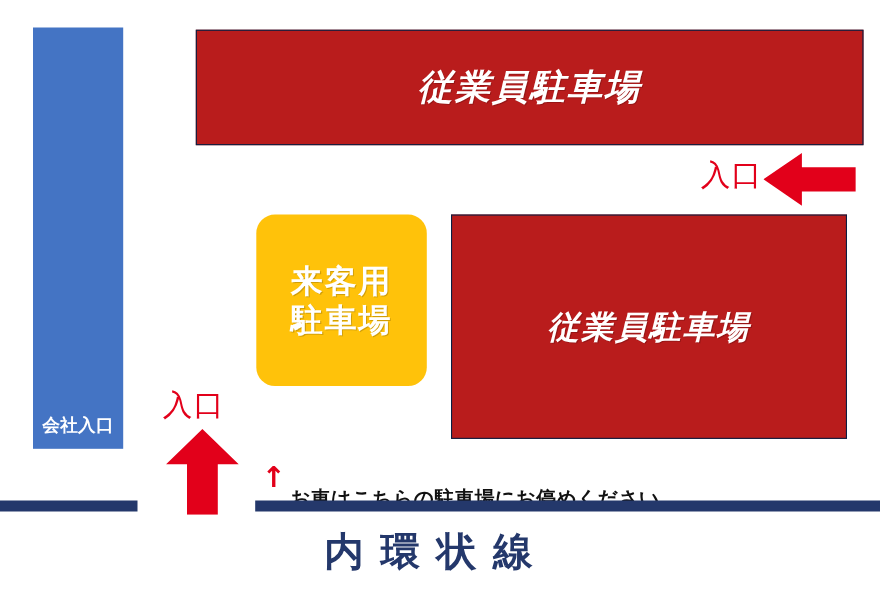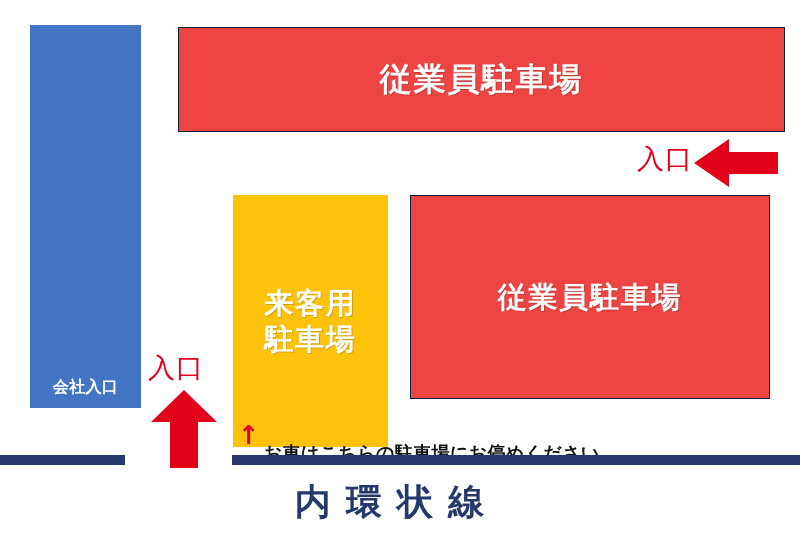--- a/index.html
+++ b/index.html
@@ -35,37 +35,38 @@
     letter-spacing: 0.06em;
     line-height: 1.12;
     text-shadow: 1px 1px 0 rgba(0,0,0,0.18);
     white-space: pre-line;
   }
 
   
   #company-building {
     left: 30px;
     top: 25px;
-    width: 111px;
+    width: 82px;
     height: 383px;
     background: #4474c4;
     align-items: flex-end;
     justify-content: center;
     padding-bottom: 12px;
   }
   #company-building .lot-label {
     font-size: 16px;
     letter-spacing: 0.02em;
     text-shadow: none;
   }
 
   
   .navy {
-    background: #ef4444;
+    background: #b91c1c;
     border: 1px solid #0b1e42;
+    font-style: italic;
   }
   #employee-lot-top {
     left: 178px;
     top: 27px;
     width: 607px;
     height: 105px;
   }
   #employee-lot-top .lot-label {
     font-size: 32px;
   }
@@ -77,22 +78,23 @@
   }
   #employee-lot-right .lot-label {
     font-size: 29px;
   }
 
   
   #visitor-lot {
     left: 233px;
     top: 195px;
     width: 155px;
-    height: 252px;
+    height: 156px;
     background: #ffc20a;
+    border-radius: 17px;
   }
   #visitor-lot .lot-label {
     font-size: 29px;
     line-height: 1.25;
   }
 
   
   .entrance-label {
     position: absolute;
     color: #e2001a;

